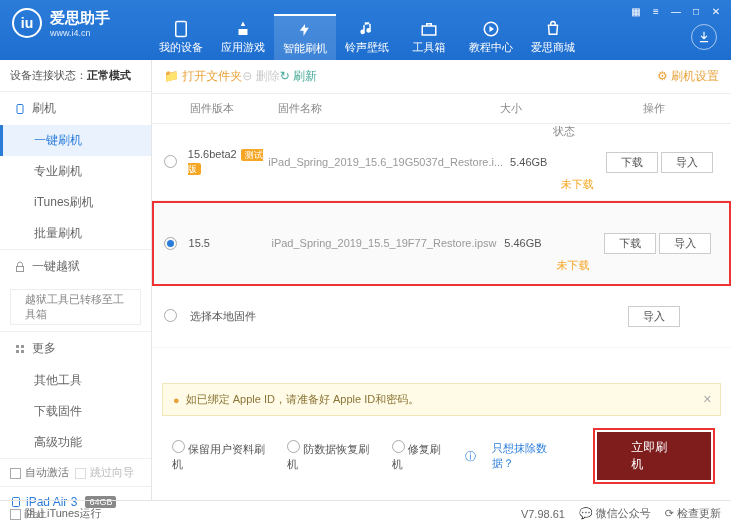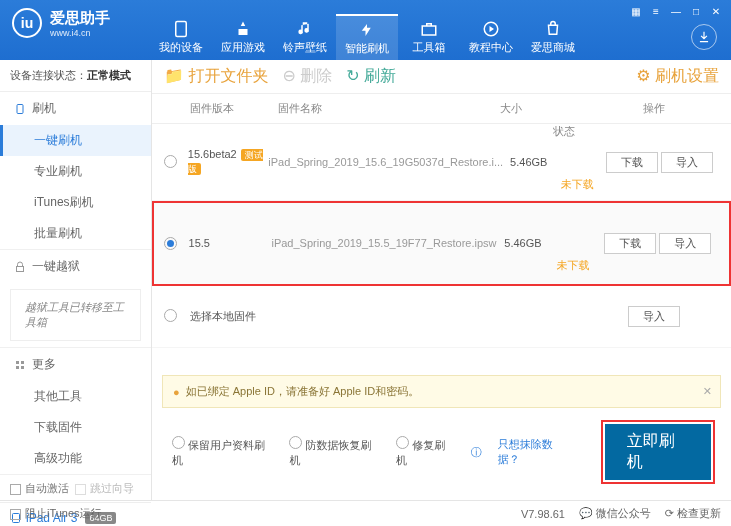--- a/index.html
+++ b/index.html
@@ -19,29 +19,29 @@
 .nav-item svg { width: 18px; height: 18px; fill: #fff; }
 .dl-badge { position: absolute; right: 14px; bottom: 10px; width: 26px; height: 26px; border: 1.5px solid rgba(255,255,255,.6); border-radius: 50%; display: flex; align-items: center; justify-content: center; }
 .body { flex: 1; display: flex; min-height: 0; }
 .sidebar { width: 152px; border-right: 1px solid #e5e5e5; display: flex; flex-direction: column; font-size: 12px; color: #555; }
 .conn { padding: 8px 10px; border-bottom: 1px solid #eee; font-size: 11px; }
 .conn b { color: #333; }
 .side-grp { border-bottom: 1px solid #f0f0f0; }
 .side-hd { padding: 8px 14px; display: flex; align-items: center; gap: 6px; color: #666; }
 .side-sub { padding: 7px 10px 7px 34px; cursor: pointer; color: #666; }
 .side-sub.active { background: #eaf3fd; color: #2b7cd9; border-left: 3px solid #2b7cd9; padding-left: 31px; }
-.side-note { padding: 10px 14px; font-size: 11px; color: #888; border: 1px solid #eee; margin: 6px 10px; font-style: italic; }
+.side-note { padding: 2px 14px; font-size: 11px; color: #888; border: 1px solid #eee; margin: 6px 10px; }
 .side-spacer { flex: 1; }
 .side-foot { padding: 6px 10px; font-size: 11px; color: #777; display: flex; align-items: center; gap: 6px; }
 .device-box { padding: 8px 10px; border-top: 1px solid #eee; }
 .device-box .dn { color: #2b7cd9; font-size: 12px; display: flex; align-items: center; gap: 4px; }
 .device-box .dtag { display: inline-block; background: #888; color: #fff; font-size: 9px; padding: 1px 4px; border-radius: 2px; margin-left: 4px; }
 .device-box .dtype { font-size: 10px; color: #999; padding-left: 14px; }
 .main { flex: 1; display: flex; flex-direction: column; min-width: 0; }
-.toolbar { height: 34px; display: flex; align-items: center; padding: 0 12px; gap: 14px; font-size: 16px; color: #666; border-bottom: 1px solid #eee; }
+.toolbar { height: 34px; display: flex; align-items: center; padding: 0 12px; font-size: 12px; color: #666; border-bottom: 1px solid #eee; }
 .toolbar .folder { color: #e8a33c; }
 .toolbar .sp { flex: 1; }
 .toolbar .settings { color: #e8a33c; }
 .thead { height: 30px; display: flex; align-items: center; padding: 0 12px; font-size: 11px; color: #888; border-bottom: 1px solid #eee; }
 .col-sel { width: 26px; }
 .col-ver { width: 88px; }
 .col-name { flex: 1; }
 .col-size { width: 56px; text-align: center; }
 .col-stat { width: 50px; text-align: center; margin-top: 45px; }
 .col-act { width: 130px; text-align: center; }
@@ -51,21 +51,21 @@
 .radio.on::after { content: ""; width: 7px; height: 7px; background: #2b7cd9; border-radius: 50%; }
 .tag { background: #f5a623; color: #fff; font-size: 9px; padding: 1px 4px; border-radius: 2px; margin-left: 4px; }
 .btn-sm { display: inline-block; border: 1px solid #ccc; padding: 2px 14px; font-size: 11px; color: #555; cursor: pointer; background: #fff; }
 .txt-orange { color: #f5a623; }
 .filler { flex: 1; }
 .warn-bar { margin: 0 10px; padding: 8px 10px; background: #fffbe6; border: 1px solid #f0e6b8; font-size: 11px; color: #8a7536; display: flex; align-items: center; gap: 6px; position: relative; }
 .warn-bar .x { position: absolute; right: 8px; color: #aaa; cursor: pointer; }
 .mode-bar { margin: 6px 10px 10px; padding: 10px; display: flex; align-items: center; gap: 16px; font-size: 11px; color: #555; }
 .mode-bar .hlbox { outline: 2px solid #e33; padding: 4px 6px; }
 .mode-bar .link { color: #2b7cd9; }
-.btn-primary { background: #0369a1; color: #fff; padding: 7px 22px; font-size: 16px; cursor: pointer; outline: 2px solid #e33; outline-offset: 2px; }
+.btn-primary { background: #7f1d1d; color: #fff; padding: 7px 34px; font-size: 12px; cursor: pointer; outline: 2px solid #e33; outline-offset: 2px; }
 .statusbar { height: 26px; border-top: 1px solid #e5e5e5; display: flex; align-items: center; padding: 0 10px; font-size: 11px; color: #666; gap: 14px; }
 .statusbar .sp { flex: 1; }
 .chk { width: 11px; height: 11px; border: 1px solid #aaa; display: inline-block; vertical-align: middle; margin-right: 4px; }
 .ico { width: 12px; height: 12px; display: inline-block; }
 </style>
 </head>
 <body>
 
 <div class="window">
   <div class="titlebar">
@@ -89,31 +89,31 @@
             <rect x="5" y="2" width="14" height="20" rx="2" fill="none" stroke="#fff" stroke-width="2"></rect>
           </svg>
           <span>我的设备</span>
         </div>
       <div class="nav-item">
           <svg viewBox="0 0 24 24">
             <path d="M12 2l3 6h-6z M6 12h12v8H6z" fill="#fff"></path>
           </svg>
           <span>应用游戏</span>
         </div>
+      <div class="nav-item active">
+          <svg viewBox="0 0 24 24">
+            <path d="M12 4v5h5l-7 11v-7H5z" fill="#fff"></path>
+          </svg>
+          <span>智能刷机</span>
+        </div>
       <div class="nav-item">
           <svg viewBox="0 0 24 24">
             <path d="M9 3v12a3 3 0 11-2-2V7l10-2v8a3 3 0 11-2-2V3z" fill="#fff"></path>
           </svg>
           <span>铃声壁纸</span>
-        </div>
-      <div class="nav-item active">
-          <svg viewBox="0 0 24 24">
-            <path d="M12 4v5h5l-7 11v-7H5z" fill="#fff"></path>
-          </svg>
-          <span>智能刷机</span>
         </div>
       <div class="nav-item">
           <svg viewBox="0 0 24 24">
             <rect x="3" y="8" width="18" height="12" fill="none" stroke="#fff" stroke-width="2"></rect>
             <path d="M9 8V5h6v3" fill="none" stroke="#fff" stroke-width="2"></path>
           </svg>
           <span>工具箱</span>
         </div>
       <div class="nav-item">
           <svg viewBox="0 0 24 24">

